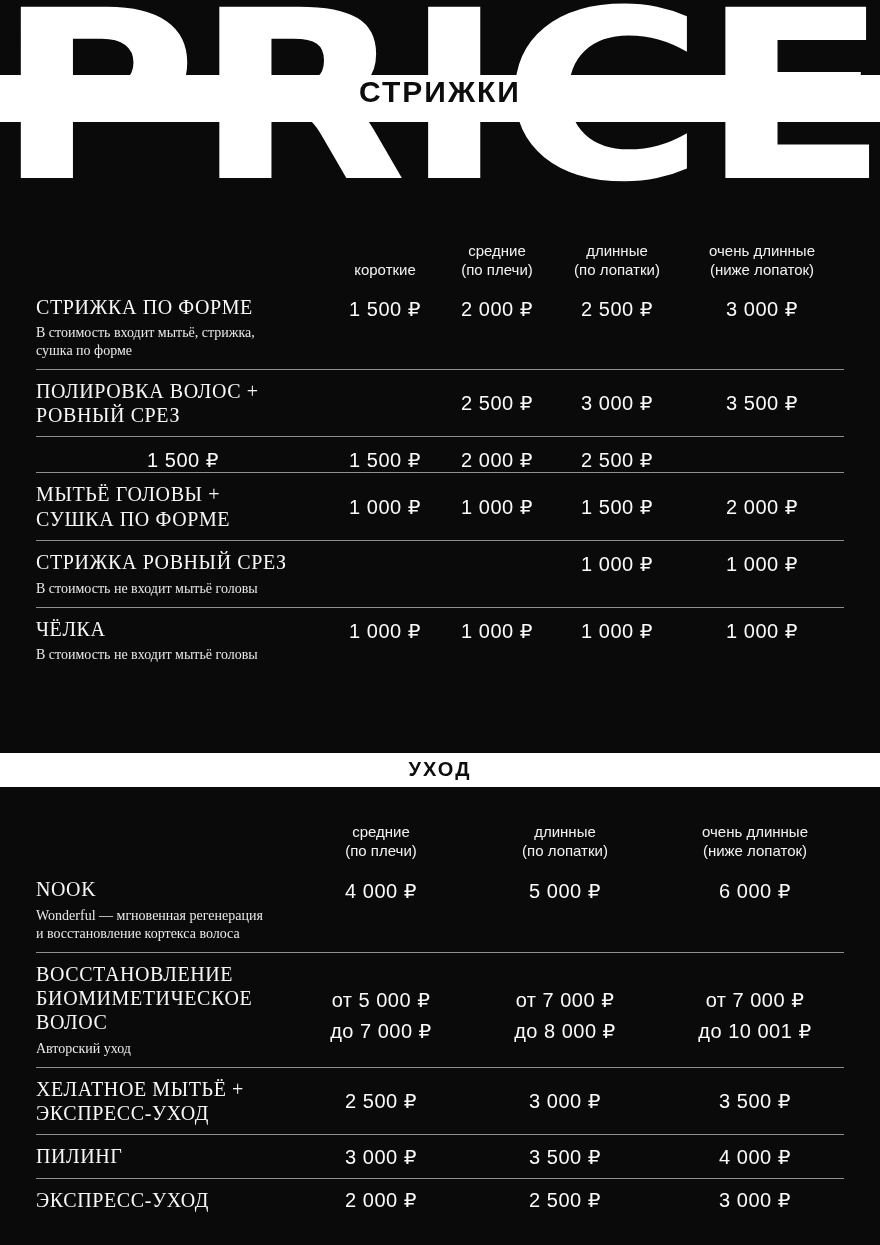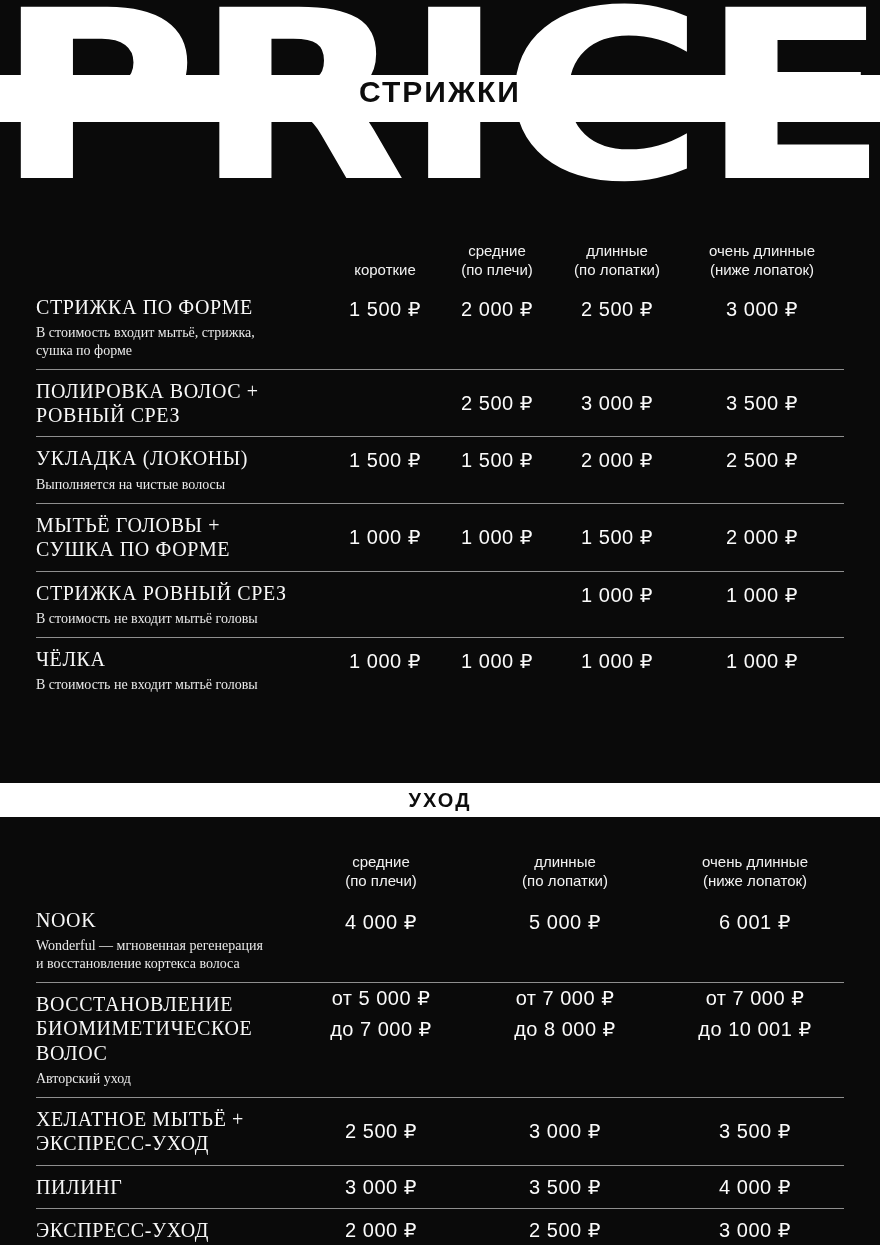--- a/index.html
+++ b/index.html
@@ -40,21 +40,21 @@
   .row.last{border-bottom:none;}
   .row.head{border-bottom:none;align-items:end;padding:16px 0 6px 0;min-height:38px;}
 
   .colhead{font-size:15px;line-height:1.25;text-align:center;color:#f2f2f2;font-weight:400;margin-top:16px;}
   .cell-label{padding:9px 10px 9px 0;font-family:Liberation Serif, serif;}
   .cell-price{
     display:flex;flex-direction:column;align-items:center;justify-content:flex-start;
     padding-top:11px;font-size:20px;letter-spacing:0.5px;color:#fbfbfb;text-align:center;
   }
   .row.center .cell-price{justify-content:center;padding-top:0;}
-  .row.bio .cell-price{justify-content:flex-start;padding-top:0;padding-bottom:20px;line-height:1.55;}
+  .row.bio .cell-price{justify-content:flex-end;padding-top:0;padding-bottom:20px;line-height:1.55;}
   .title{font-size:20px;line-height:1.22;letter-spacing:0.6px;color:#f7f7f7;font-weight:400;}
   .subtitle{font-size:14px;line-height:1.28;color:#e9e9e9;margin-top:5px;font-weight:400;}
   .row{padding-top:0;padding-bottom:0;}
   .rowpad{padding-top:9px;padding-bottom:9px;}
 
   
   .care-band{
     margin-top:80px;width:100%;height:34px;background:#ffffff;
     display:flex;align-items:center;justify-content:center;
   }
@@ -113,24 +113,20 @@
         <div class="title">ПОЛИРОВКА ВОЛОС +</div>
         <div class="title">РОВНЫЙ СРЕЗ</div>
       </div>
       <div class="cell-price"></div>
       <div class="cell-price">2 500 ₽</div>
       <div class="cell-price">3 000 ₽</div>
       <div class="cell-price">3 500 ₽</div>
     </div>
 
     <div class="row">
-      <div class="cell-label">
-        <div class="title">УКЛАДКА (ЛОКОНЫ)</div>
-        <div class="subtitle">Выполняется на чистые волосы</div>
-      </div>
       <div class="cell-price">1 500 ₽</div>
       <div class="cell-price">1 500 ₽</div>
       <div class="cell-price">2 000 ₽</div>
       <div class="cell-price">2 500 ₽</div>
     </div>
 
     <div class="row center">
       <div class="cell-label rowpad">
         <div class="title">МЫТЬЁ ГОЛОВЫ +</div>
         <div class="title">СУШКА ПО ФОРМЕ</div>
@@ -190,21 +186,21 @@
     <div class="row">
       <div class="cell-label">
         <div class="title">NOOK</div>
         <div class="subtitle">
           <div>Wonderful — мгновенная регенерация</div>
           <div>и восстановление кортекса волоса</div>
         </div>
       </div>
       <div class="cell-price">4 000 ₽</div>
       <div class="cell-price">5 000 ₽</div>
-      <div class="cell-price">6 001 ₽</div>
+      <div class="cell-price">6 000 ₽</div>
     </div>
 
     <div class="row bio">
       <div class="cell-label rowpad">
         <div class="title">ВОССТАНОВЛЕНИЕ</div>
         <div class="title">БИОМИМЕТИЧЕСКОЕ</div>
         <div class="title">ВОЛОС</div>
         <div class="subtitle">Авторский уход</div>
       </div>
       <div class="cell-price">

